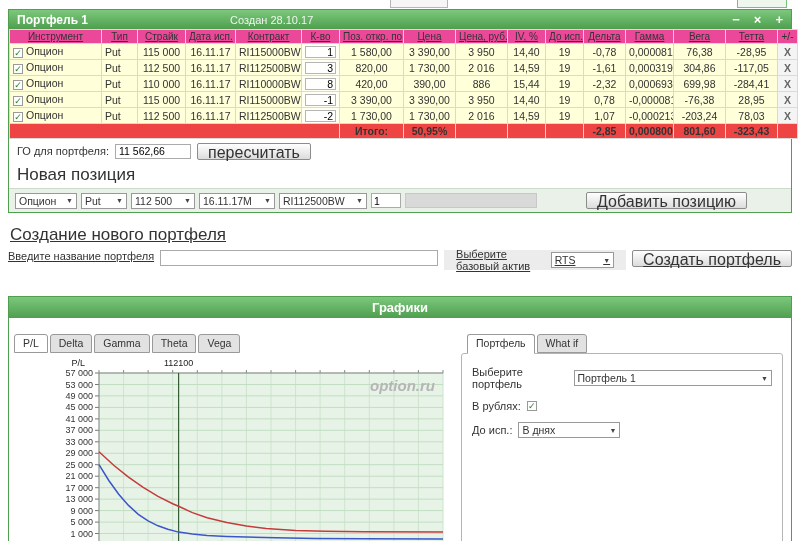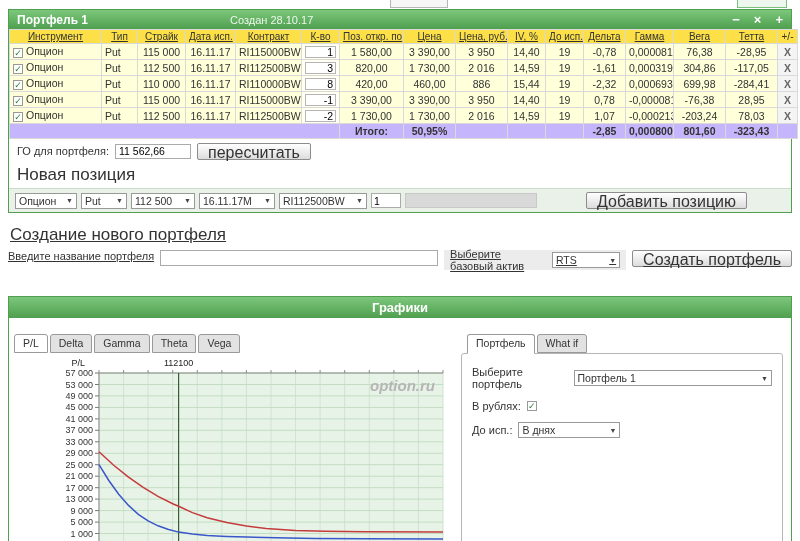--- a/index.html
+++ b/index.html
@@ -22,31 +22,31 @@
   .panel-title { font-weight: bold; font-size: 12px; }
   .panel-created { margin-left: 142px; font-size: 11px; color: #ecf7ec; }
   .panel-controls { margin-left: auto; display: flex; gap: 14px; font-weight: bold; font-size: 13px; }
   .panel-controls span { cursor: pointer; line-height: 13px; }
 
   table.positions { width: 100%; border-collapse: collapse; table-layout: fixed; }
   table.positions th, table.positions td {
     border: 1px solid #d9d9d9; padding: 1px 3px; height: 14px;
     white-space: nowrap; overflow: hidden; font-size: 10.5px;
   }
-  table.positions th { font-weight: normal; font-size: 10px; text-align: center; background: #fde047; }
+  table.positions th { font-weight: normal; font-size: 10px; text-align: center; background: #ec4899; }
   th.sortable { text-decoration: underline; cursor: pointer; }
   tbody tr.data-row { background: #ffffd9; }
   td.num { text-align: center; }
   td.ctr { text-align: center; }
   td.qty-cell { background: #fffff2; padding: 0 1px; text-align: right; }
   input.qty { width: 100%; height: 12px; border: 1px solid #b5b5b5; font-size: 10.5px; text-align: right; padding: 0 2px; background: #fff; }
   .cb { display: inline-block; width: 10px; height: 10px; border: 1px solid #999; background: #fff;
         color: #2e7d32; font-size: 9px; line-height: 9px; text-align: center; margin-right: 3px; vertical-align: -1px; }
   td.del { text-align: center; color: #666; font-weight: bold; background: #f4f4f4; cursor: pointer; font-size: 10px; }
-  tr.total-row { background: #c4b5fd; font-weight: bold; }
+  tr.total-row { background: #ef4444; font-weight: bold; }
   tr.total-row td { border-color: #d9d9d9; }
 
   .go-row { display: flex; align-items: center; gap: 6px; padding: 4px 8px; height: 24px; }
   .go-row input { width: 76px; height: 15px; border: 1px solid #aaa; font-size: 10.5px; padding: 0 3px; }
   .btn {
     height: 17px; padding: 0 10px; font-size: 16px; color: #333;
     border: 1px solid #8c8c8c; border-radius: 2px; background: linear-gradient(#fff, #dcdcdc); cursor: pointer;
   }
   h2.section-heading { font-size: 17px; font-weight: normal; color: #333; margin: 2px 0 3px 8px; }
   .newpos-row {
@@ -60,21 +60,21 @@
   .sel .caret { font-size: 7px; color: #444; margin-left: 4px; }
   .w60{width:62px}.w45{width:46px}.w62{width:64px}.w72{width:76px}.w84{width:88px}.w90{width:90px}.w215{width:215px}.w75{width:102px}
   input.small-qty { width: 30px; height: 15px; border: 1px solid #aaa; font-size: 10.5px; padding: 0 2px; }
   .disabled-field { width: 132px; height: 15px; background: #d9d9d9; border: 1px solid #c8c8c8; }
   .newpos-row .btn { margin-left: auto; margin-right: 38px; }
 
   
   .create-section { margin: 12px 8px 0; text-decoration: underline; }
   .create-row { display: flex; align-items: flex-start; gap: 6px; margin-top: 5px; height: 20px; }
   .create-row input.name { width: 278px; height: 16px; border: 1px solid #aaa; padding: 0 3px; font-size: 10.5px; }
-  .muted-strip { display: flex; align-items: center; gap: 8px; background: #ececec; padding: 2px 6px; flex: 1; height: 20px; }
+  .muted-strip { display: flex; align-items: center; gap: 8px; background: #ececec; padding: 2px 12px; flex: 1; height: 20px; }
 
   
   .charts-panel { margin: 26px 8px 0; border: 1px solid #4f9f4f; height: 251px; overflow: hidden; }
   .charts-header {
     height: 21px; display: flex; align-items: center; justify-content: center;
     background: linear-gradient(#7cc77c, #4f9f4f); color: #fff; font-weight: bold; font-size: 13px;
   }
   .charts-body { display: flex; gap: 10px; padding: 16px 6px 0 2px; }
   .chart-area { width: 440px; }
   .tabs { display: flex; margin-left: 3px; }
@@ -190,21 +190,21 @@
           <td class="del">X</td>
         </tr>
         <tr class="data-row">
           <td><span class="cb"><span>✓</span></span>Опцион</td>
           <td>Put</td>
           <td class="num">110 000</td>
           <td class="ctr">16.11.17</td>
           <td>RI110000BW7</td>
           <td class="qty-cell"><input class="qty" value="8" style=""></td>
           <td class="num">420,00</td>
-          <td class="num">460,00</td>
+          <td class="num">390,00</td>
           <td class="num">886</td>
           <td class="num">15,44</td>
           <td class="num">19</td>
           <td class="num">-2,32</td>
           <td class="num">0,000693</td>
           <td class="num">699,98</td>
           <td class="num">-284,41</td>
           <td class="del">X</td>
         </tr>
         <tr class="data-row">

